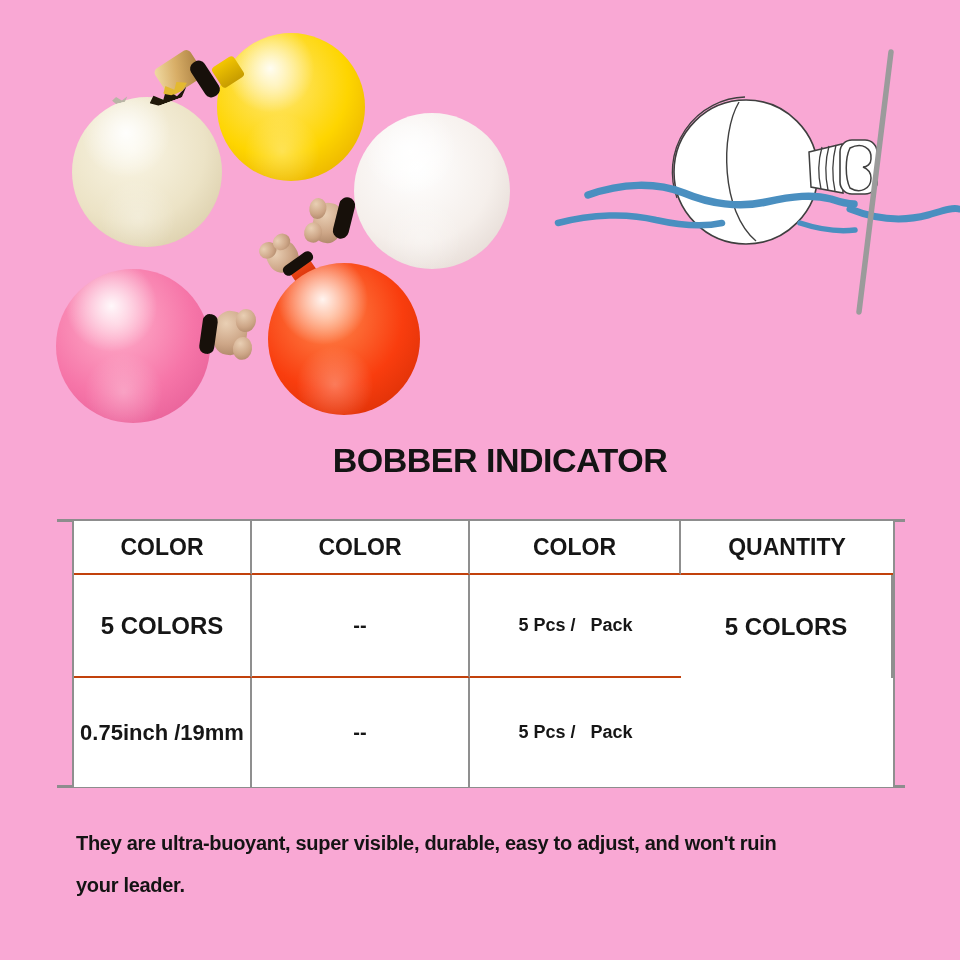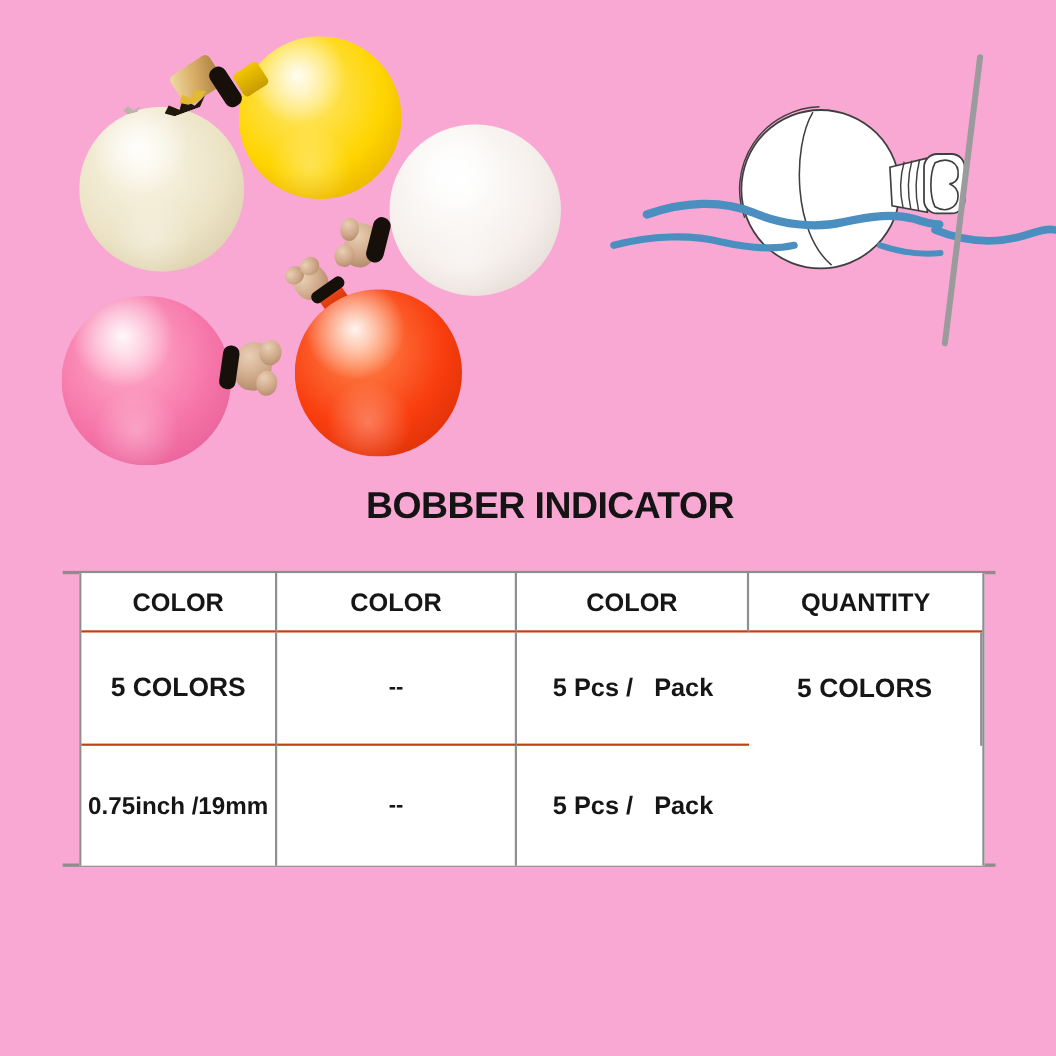--- a/index.html
+++ b/index.html
@@ -40,21 +40,21 @@
     border-left:2px solid #8f8f8f;border-right:2px solid #8f8f8f;background:#fff;}
   .cell{display:flex;align-items:center;justify-content:center;box-sizing:border-box;
     border-right:2px solid #8f8f8f;border-bottom:2px solid #c2410c;
     font-weight:bold;color:#161616;}
   .cell.lastcol{border-right:none;}
   .cell.lastrow{border-bottom:none;}
   .th{font-size:23px;}
   .c-color{font-size:24px;text-align:center;}
   .c-width{font-size:22px;}
   .c-dash{font-size:20px;}
-  .c-qty{font-size:23px;white-space:pre;}
+  .c-qty{font-size:18px;white-space:pre;}
 
   
   .desc{position:absolute;left:76px;top:822px;font-size:20px;font-weight:bold;
     letter-spacing:-.3px;line-height:42px;color:#141414;}
 </style>
 </head>
 <body>
 
 <div class="page">
 
@@ -128,14 +128,18 @@
     <div class="cell c-color">5 COLORS</div>
     <div class="cell c-dash">--</div>
     <div class="cell c-qty lastcol">5 Pcs /   Pack</div>
 
     <div class="cell c-color lastrow">5 COLORS</div>
     <div class="cell c-width lastrow">0.75inch /19mm</div>
     <div class="cell c-dash lastrow">--</div>
     <div class="cell c-qty lastcol lastrow">5 Pcs /   Pack</div>
   </div>
 
+  <div class="desc">
+    <div>They are ultra-buoyant, super visible, durable, easy to adjust, and won't ruin</div>
+    <div>your leader.</div>
+  </div>
 
 </div>
 
 </body></html>

